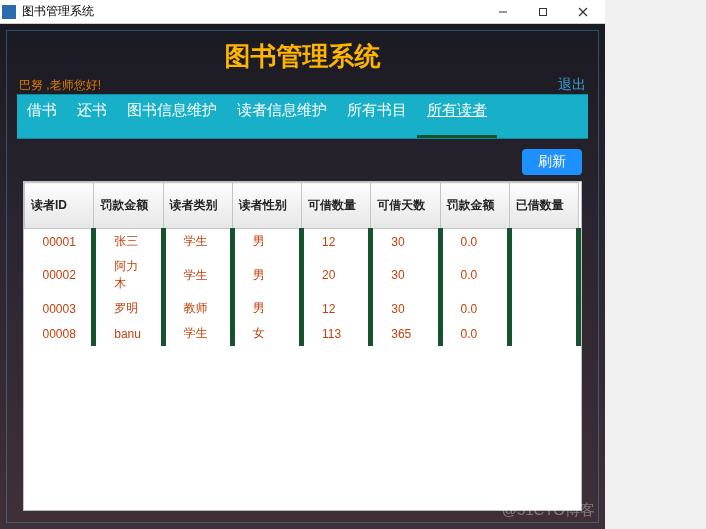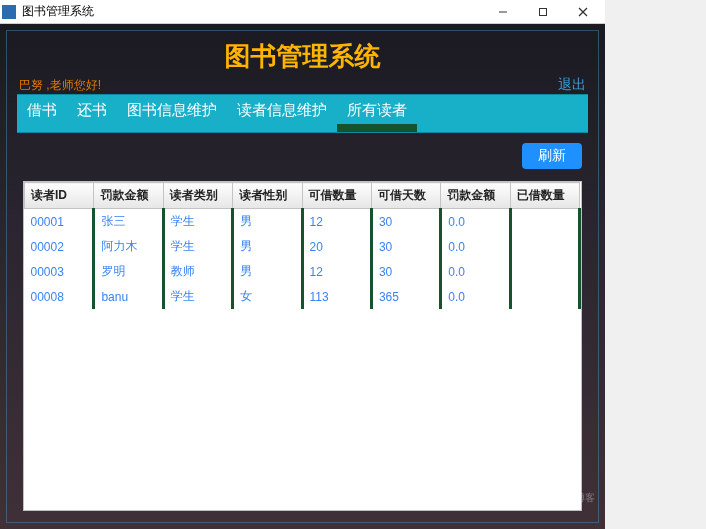--- a/index.html
+++ b/index.html
@@ -43,52 +43,52 @@
   .exit-link { color: #3aa0d8; font-size: 14px; cursor: pointer; text-align: right; }
   .tabs {
     display: flex; background: #18b0c9; margin-top: 0;
     border-top: 1px solid #0e8aa0; border-bottom: 1px solid #0e8aa0;
   }
   .tab {
     color: #fff; font-size: 15px; padding: 6px 10px; cursor: pointer;
     white-space: nowrap;
   }
   .tab.active {
-    border-bottom: 8px solid #14532d; padding-bottom: 4px; font-weight: 500;
+    border-bottom: 3px solid #14532d; padding-bottom: 15px; font-weight: 500; text-decoration: underline;
   }
   .tab-spacer { flex: 1; }
   .action-row {
-    display: flex; justify-content: flex-end; margin: 10px 6px 12px 6px;
+    display: flex; justify-content: flex-end; margin: 10px 6px 6px 6px;
   }
   .refresh-btn {
     background: #1e90ff; color: #fff; border-radius: 4px;
     padding: 4px 16px; font-size: 14px; cursor: pointer; border: none;
   }
   .table-wrap {
     margin: 0 6px; background: #fff; height: 330px; overflow: hidden;
     border: 1px solid #c0c0c0;
   }
   table {
     width: 100%; border-collapse: collapse; font-size: 12px;
     table-layout: fixed;
   }
   thead th {
     background: linear-gradient(#fdfdfd, #e6e6e6);
-    border: 1px solid #c4c4c4; padding: 4px 6px; font-weight: bold;
+    border: 1px solid #c4c4c4; padding: 14px 6px; font-weight: bold;
     color: #222; text-align: left; height: 24px;
   }
   tbody td {
-    padding: 4px 6px; border-right: 3px solid #14532d; height: 22px;
-    color: #3b82f6;
+    padding: 4px 18px; border-right: 5px solid #14532d; height: 22px;
+    color: #c2410c;
   }
   tbody tr:nth-child(odd) { background: #fff; }
   tbody tr:nth-child(even) { background: #fff; }
   .watermark {
-    position: absolute; right: 10px; bottom: 24px;
-    color: rgba(255,255,255,0.35); font-size: 10px; pointer-events: none;
+    position: absolute; right: 10px; bottom: 9px;
+    color: rgba(255,255,255,0.35); font-size: 15px; pointer-events: none;
   }
 </style>
 </head>
 <body>
 
 <div class="window">
   <div class="title-bar">
     <span class="app-icon"></span>
     <span class="title-text">图书管理系统</span>
     <div class="win-ctrls">
@@ -119,20 +119,21 @@
       <div class="greet-row">
         <span class="greet">巴努 ,老师您好!</span>
         <span class="exit-link">退出</span>
       </div>
 
       <div class="tabs">
         <div class="tab">借书</div>
         <div class="tab">还书</div>
         <div class="tab">图书信息维护</div>
         <div class="tab">读者信息维护</div>
+        <div class="tab">所有书目</div>
         <div class="tab active">所有读者</div>
         <div class="tab-spacer"></div>
       </div>
 
       <div class="action-row">
         <button class="refresh-btn">刷新</button>
       </div>
 
       <div class="table-wrap">
         <table>

